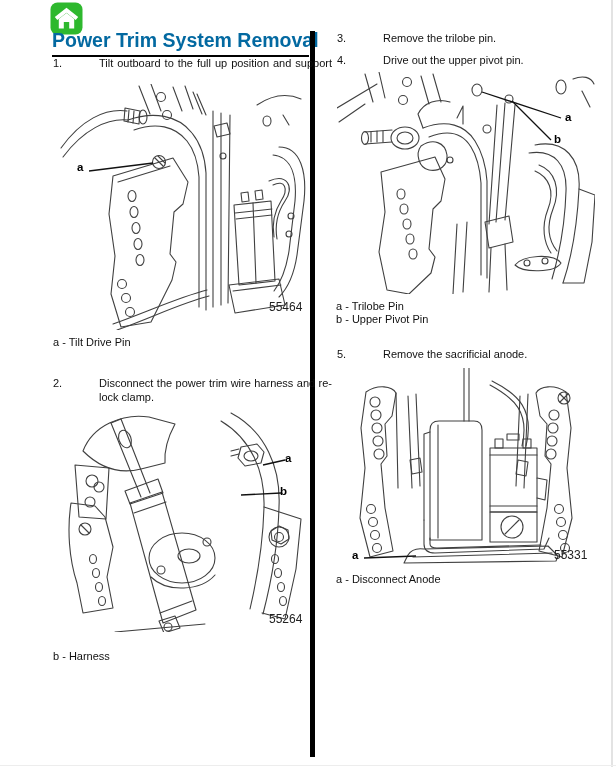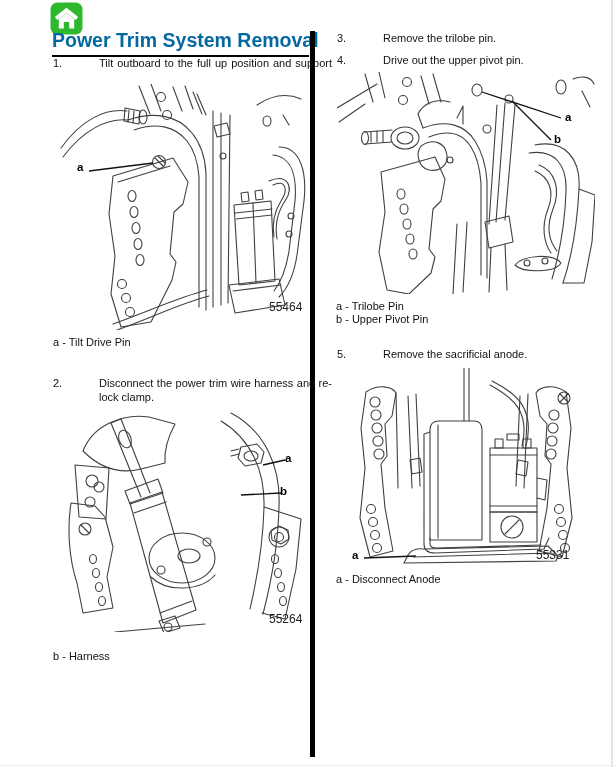--- a/index.html
+++ b/index.html
@@ -310,17 +310,17 @@
         <path d="M186,78 C195,42 178,26 152,13"></path>
           <path d="M182,78 C190,44 174,30 150,17"></path>
         <path d="M84,152 L84,176 Q84,185 95,185 L204,181 L209,170"></path>
         <path d="M90,170 L90,176 Q90,180 97,180 L201,177"></path>
         <path d="M68,187 C71,182 77,180 84,181 L208,178 L218,188 L216,193 L64,195 Z"></path>
         <path d="M73,189 L212,185"></path>
       </g>
       <path d="M24,190 L76,188" stroke="#111" stroke-width="1.3" fill="none"></path>
     </svg>
     <span class="lbl" style="left:12px;top:182px;">a</span>
-    <span class="fignum" style="left:196px;top:182px;text-align:center;">55331</span>
+    <span class="fignum" style="left:214px;top:182px;text-align:center;">55331</span>
   </div>
   <div class="cap" style="left:336px;top:573px;">a - Disconnect Anode</div>
 
 </div>
 
 </body></html>

